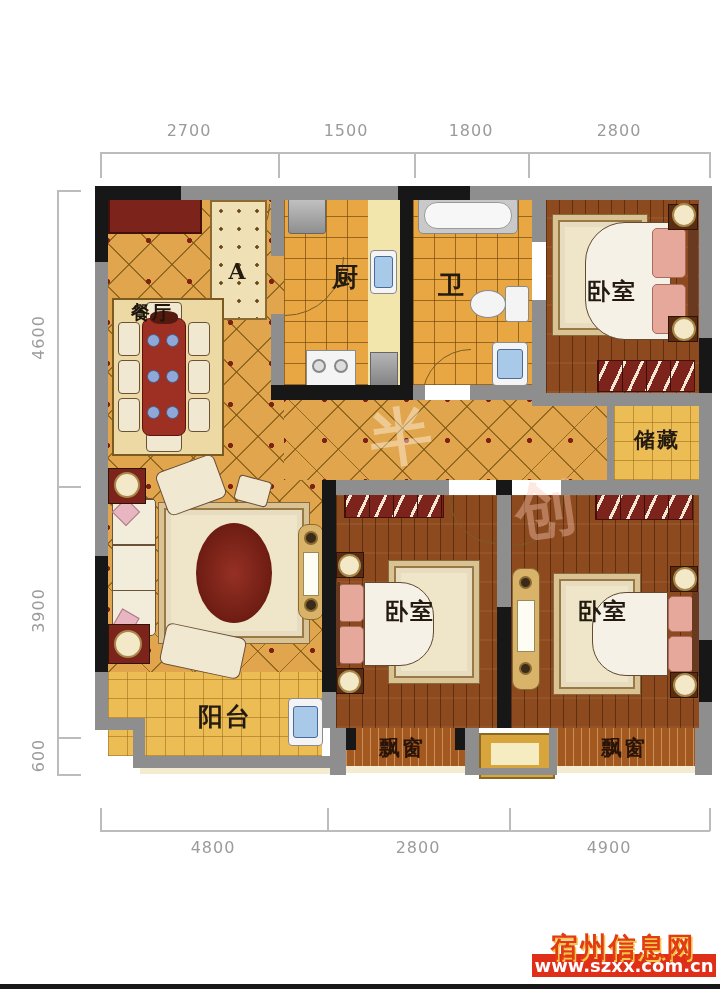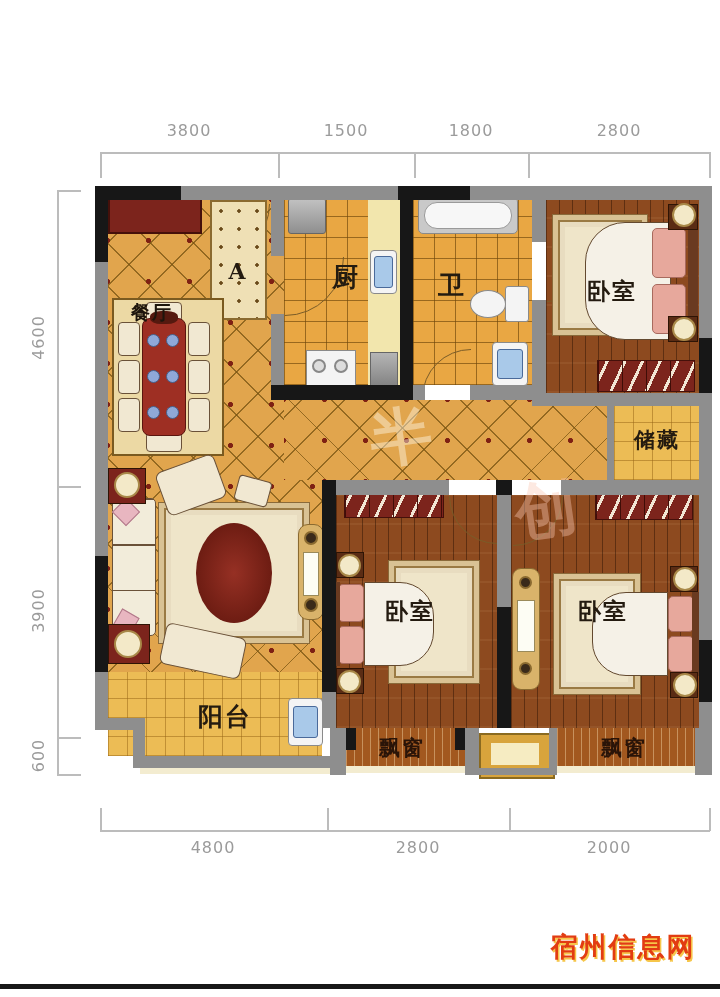--- a/index.html
+++ b/index.html
@@ -67,42 +67,42 @@
 <body>
 
 <div id="stage">
 
   <div class="dimline" style="left:100px;top:152px;width:610px;height:1.5px;"></div>
   <div class="dimline" style="left:100px;top:152px;width:1.5px;height:26px;"></div>
   <div class="dimline" style="left:278px;top:152px;width:1.5px;height:26px;"></div>
   <div class="dimline" style="left:414px;top:152px;width:1.5px;height:26px;"></div>
   <div class="dimline" style="left:528px;top:152px;width:1.5px;height:26px;"></div>
   <div class="dimline" style="left:709px;top:152px;width:1.5px;height:26px;"></div>
-  <div class="dim" style="left:149px;top:121px;width:80px;">3800</div>
+  <div class="dim" style="left:149px;top:121px;width:80px;">2700</div>
   <div class="dim" style="left:306px;top:121px;width:80px;">1500</div>
   <div class="dim" style="left:431px;top:121px;width:80px;text-align:center;">1800</div>
   <div class="dim" style="left:579px;top:121px;width:80px;">2800</div>
 
   <div class="dimline" style="left:57px;top:190px;width:1.5px;height:585px;"></div>
   <div class="dimline" style="left:57px;top:190px;width:24px;height:1.5px;"></div>
   <div class="dimline" style="left:57px;top:486px;width:24px;height:1.5px;"></div>
   <div class="dimline" style="left:57px;top:737px;width:24px;height:1.5px;"></div>
   <div class="dimline" style="left:57px;top:774px;width:24px;height:1.5px;"></div>
   <div class="dim" style="left:-2px;top:328px;width:80px;transform:rotate(-90deg);">4600</div>
   <div class="dim" style="left:-2px;top:601px;width:80px;transform:rotate(-90deg);">3900</div>
   <div class="dim" style="left:-2px;top:746px;width:80px;transform:rotate(-90deg);">600</div>
 
   <div class="dimline" style="left:100px;top:830px;width:610px;height:1.5px;"></div>
   <div class="dimline" style="left:100px;top:808px;width:1.5px;height:23px;"></div>
   <div class="dimline" style="left:327px;top:808px;width:1.5px;height:23px;"></div>
   <div class="dimline" style="left:509px;top:808px;width:1.5px;height:23px;"></div>
   <div class="dimline" style="left:709px;top:808px;width:1.5px;height:23px;"></div>
   <div class="dim" style="left:173px;top:838px;width:80px;">4800</div>
   <div class="dim" style="left:378px;top:838px;width:80px;">2800</div>
-  <div class="dim" style="left:569px;top:838px;width:80px;">2000</div>
+  <div class="dim" style="left:569px;top:838px;width:80px;">4900</div>
 
   <div class="floor f-diamond" style="left:108px;top:200px;width:214px;height:472px;"></div>
   <div class="floor f-diamond" style="left:284px;top:400px;width:323px;height:80px;"></div>
   <div class="floor f-tile" style="left:284px;top:200px;width:84px;height:185px;"></div>
   <div class="floor cream" style="left:368px;top:200px;width:32px;height:185px;"></div>
   <div class="floor f-tile" style="left:413px;top:200px;width:119px;height:185px;"></div>
   <div class="floor f-wood" style="left:546px;top:200px;width:153px;height:193px;"></div>
   <div class="floor f-grid" style="left:614px;top:406px;width:85px;height:74px;"></div>
   <div class="floor f-grid" style="left:108px;top:672px;width:214px;height:84px;"></div>
   <div class="floor f-wood" style="left:336px;top:495px;width:161px;height:233px;"></div>
@@ -263,15 +263,16 @@
   <div class="wall" style="left:465px;top:768px;width:92px;height:7px;"></div>
   <div class="wall" style="left:549px;top:728px;width:8px;height:40px;"></div>
   <div class="wall" style="left:695px;top:728px;width:17px;height:47px;"></div>
   <div class="abs" style="left:346px;top:766px;width:119px;height:7px;background:#f3ecd0;z-index:5;"></div>
   <div class="abs" style="left:557px;top:766px;width:138px;height:7px;background:#f3ecd0;z-index:5;"></div>
 
   <div class="faint" style="left:370px;top:395px;font-size:62px;color:rgba(255,248,230,0.45);transform:rotate(-8deg);">半</div>
   <div class="faint" style="left:515px;top:468px;font-size:62px;color:rgba(250,200,180,0.4);transform:rotate(-8deg);">创</div>
 
   <div id="wm-name">宿州信息网</div>
+  <div id="wm-banner">www.szxx.com.cn</div>
   <div id="baseline"></div>
 
 </div>
 
 </body></html>

